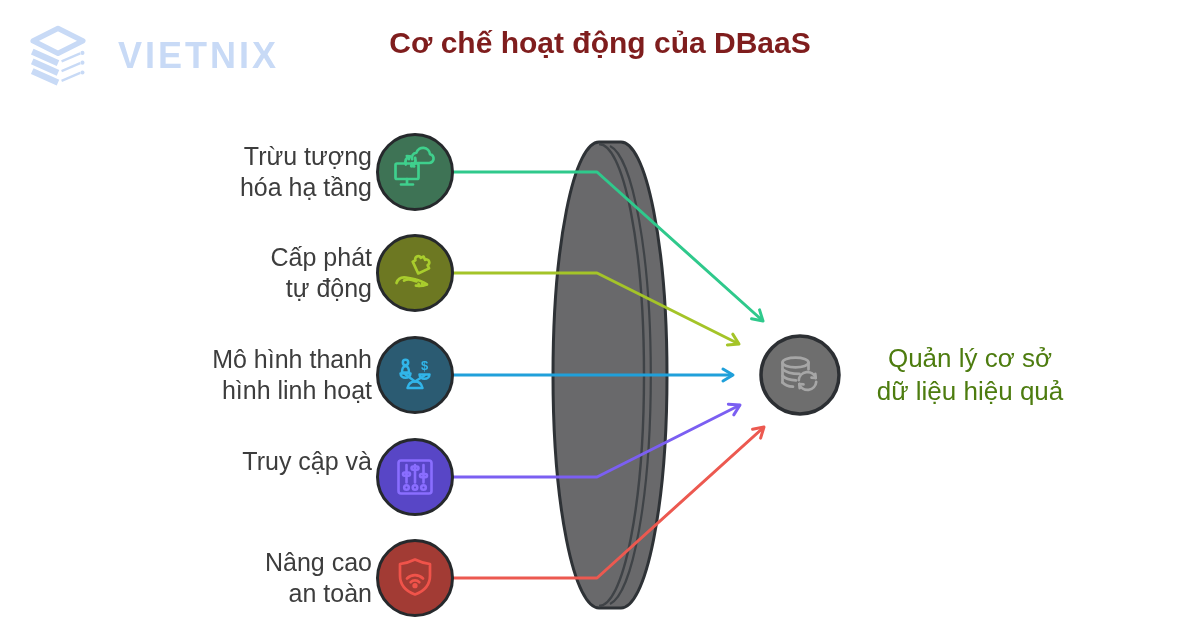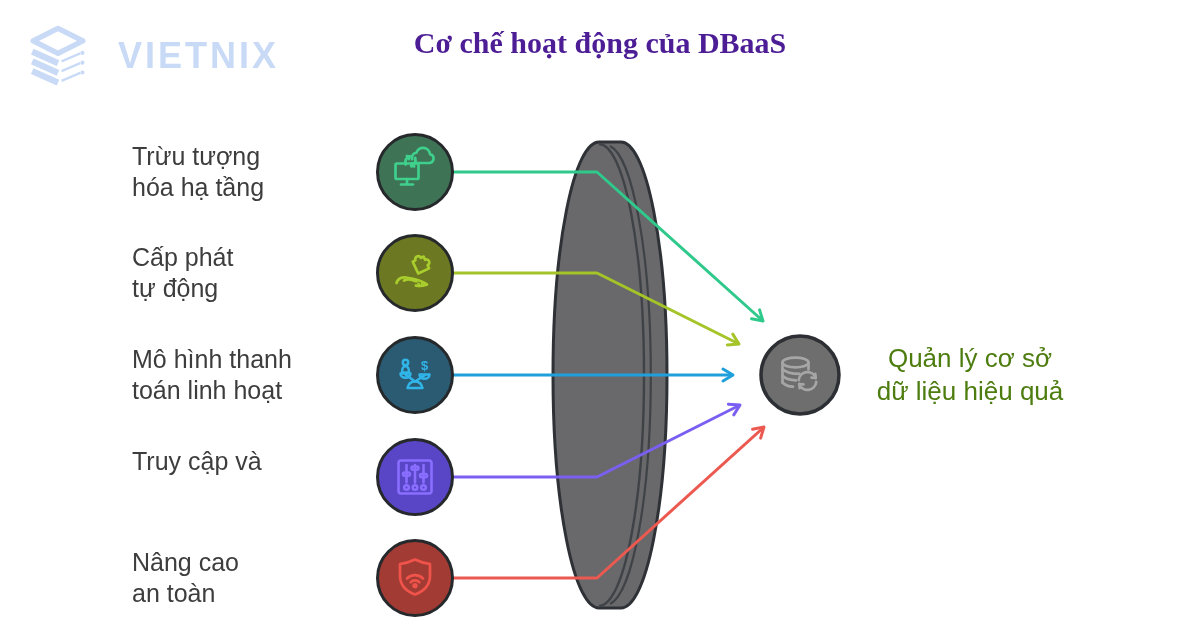--- a/index.html
+++ b/index.html
@@ -3,21 +3,21 @@
 <meta charset="utf-8">
 <style>
   html,body{margin:0;padding:0;background:#ffffff;}
   .stage{position:relative;width:1200px;height:630px;overflow:hidden;background:#ffffff;
          font-family:"Liberation Sans","DejaVu Sans",sans-serif;}
   .logo{position:absolute;left:26px;top:24px;display:flex;align-items:center;gap:28px;}
   .logo-text{font-size:36px;font-weight:bold;letter-spacing:3px;}
   .title{position:absolute;left:0;right:0;top:26px;text-align:center;
          font-size:30px;font-weight:bold;}
   .diagram-svg{position:absolute;left:0;top:0;}
-  .item-label{position:absolute;left:132px;width:240px;text-align:left;
+  .item-label{position:absolute;left:132px;width:240px;text-align:right;
               font-size:25px;line-height:31px;}
   .result-label{position:absolute;left:840px;width:260px;text-align:center;
                 font-size:26px;line-height:33px;}
   .icon-circle{position:absolute;}
   svg{display:block;}
 </style>
 </head>
 <body>
 
 <div class="stage">
@@ -39,21 +39,21 @@
         <g stroke-width="4.6" stroke-linecap="round">
           <path d="M63.5,32.5 l0,0"></path>
           <path d="M63.5,43.5 l0,0"></path>
           <path d="M63.5,54.5 l0,0"></path>
         </g>
       </g>
     </svg>
     <span class="logo-text" style="color: rgb(200, 218, 246);">VIETNIX</span>
   </div>
 
-  <div class="title" style="color: #4c1d95; font-family: Liberation Serif, serif;">Cơ chế hoạt động của DBaaS</div>
+  <div class="title" style="color: #7f1d1d;">Cơ chế hoạt động của DBaaS</div>
 
   <svg class="diagram-svg" width="1200" height="630" viewBox="0 0 1200 630">
     <defs>
       <marker id="ah0" markerUnits="userSpaceOnUse" markerWidth="18" markerHeight="18" viewBox="0 0 18 18" refX="13" refY="9" orient="auto">
         <path d="M3,3 L13,9 L3,15" fill="none" stroke-width="3" stroke-linecap="round" stroke-linejoin="round" stroke="#2fc98c"></path>
       </marker>
       <marker id="ah1" markerUnits="userSpaceOnUse" markerWidth="18" markerHeight="18" viewBox="0 0 18 18" refX="13" refY="9" orient="auto">
         <path d="M3,3 L13,9 L3,15" fill="none" stroke-width="3" stroke-linecap="round" stroke-linejoin="round" stroke="#a4c428"></path>
       </marker>
       <marker id="ah2" markerUnits="userSpaceOnUse" markerWidth="18" markerHeight="18" viewBox="0 0 18 18" refX="13" refY="9" orient="auto">
@@ -113,21 +113,21 @@
         <path transform="rotate(-25 29.5 14)" d="M23,9.5 h3 a3,3 0 0 1 6,0 h3 v3.5 a3,3 0 0 1 0,6 v3.5 h-12 z"></path>
         <path d="M5.5,34 q2,-6.5 9.5,-5.5 q6,0.8 10,2 q4.5,1.2 8,3.2 l3,1.8 l-4,1.1 l-3.6,0.3 l-3.5,-0.3"></path>
         <path d="M13,31.5 q4,-1.8 8,-0.5 l4.5,1.4"></path>
         <path d="M31.5,36.7 l-0.5,-2 M28,36.9 l-0.4,-2"></path>
       </g>
     </svg>
   </div>
 
   <div class="item-label" style="top: 344px; color: rgb(61, 61, 61);">
     <div>Mô hình thanh</div>
-    <div>toán linh hoạt</div>
+    <div>hình linh hoạt</div>
   </div>
   <div class="icon-circle" style="left:374px;top:334px">
     <svg width="82" height="82" viewBox="0 0 82 82">
       <circle cx="41" cy="41" r="37.5" stroke-width="3" fill="#2b5b72"></circle>
       <circle cx="41" cy="41" r="37.5" fill="none" stroke-width="3" stroke="#26292c"></circle>
       <g transform="translate(17,17)" fill="none" stroke-width="2.5" stroke-linecap="round" stroke-linejoin="round" stroke="#31b5e9">
         <path d="M16.5,37 q1.5,-6.5 7.5,-6.5 q6,0 7.5,6.5 z"></path>
         <path d="M24,30.5 L14.5,23.5 M24,30.5 L33.5,24.5"></path>
         <path d="M9.5,22.5 a5,4.2 0 0 0 10,0 z"></path>
         <path d="M28.5,23.5 a5,4.2 0 0 0 10,0 z"></path>

